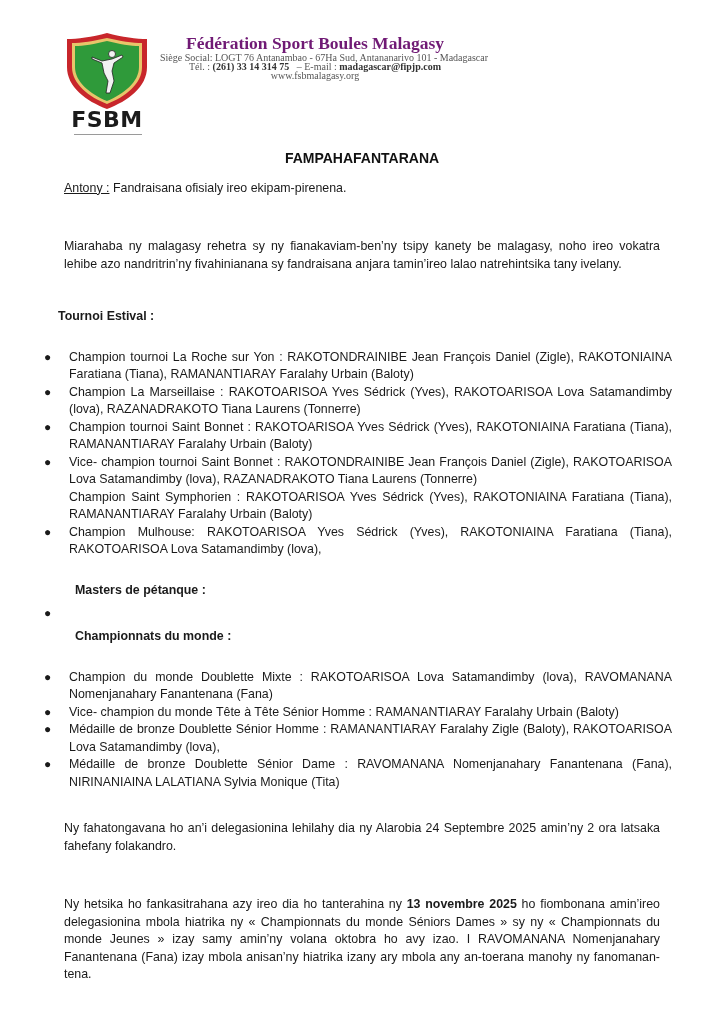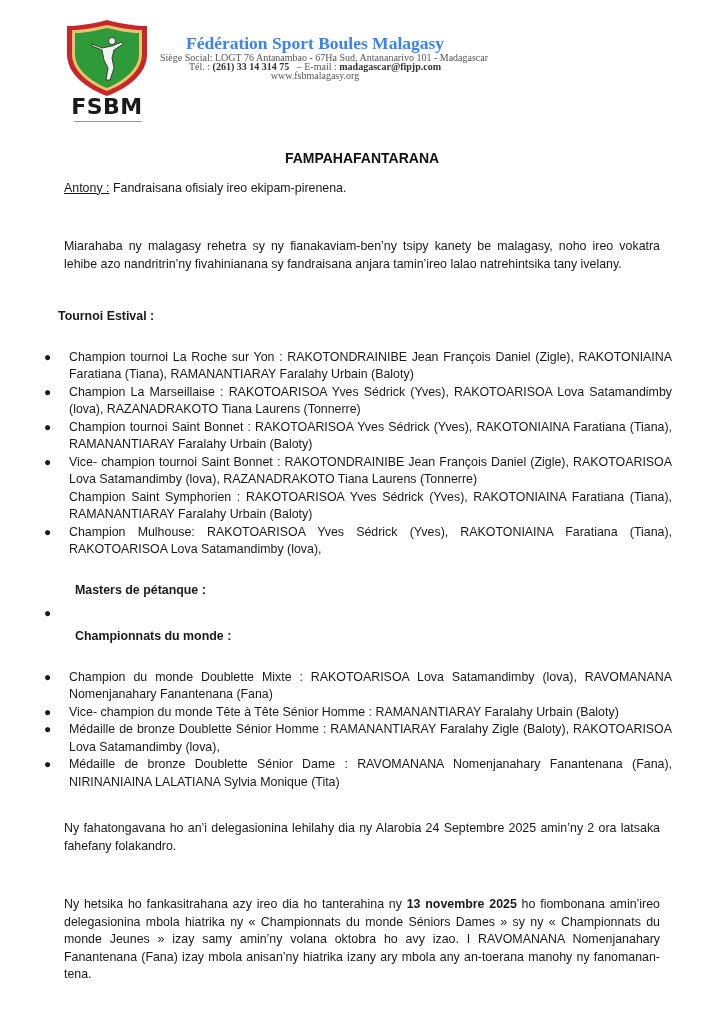--- a/index.html
+++ b/index.html
@@ -2,32 +2,32 @@
 <html><head>
   <meta charset="utf-8">
   <style>
     html, body { margin: 0; padding: 0; background: #ffffff; }
     body {
       width: 725px; height: 1024px; overflow: hidden; position: relative;
       font-family: "Liberation Sans", "DejaVu Sans", sans-serif;
       color: #1a1a1a;
     }
     .header { position: absolute; left: 0; top: 0; width: 725px; height: 135px; }
-    .logo { position: absolute; left: 62px; top: 18px; width: 90px; height: 108px; }
+    .logo { position: absolute; left: 62px; top: 31px; width: 90px; height: 108px; }
     .logo-text {
       position: absolute; left: 0; top: 76px; width: 90px; text-align: center;
       font-family: "DejaVu Sans", sans-serif; font-weight: bold; font-size: 22px;
       color: #1b1b1b; letter-spacing: 0.5px;
     }
     .logo-underline { position: absolute; left: 12px; top: 103px; width: 68px; height: 1px; background: #9a9a9a; }
     .org {
       position: absolute; left: 160px; top: 33px; width: 310px; text-align: center;
       font-family: "Liberation Serif", "DejaVu Serif", serif;
     }
-    .org-name { font-size: 17.5px; font-weight: bold; color: #3b82f6; line-height: 20px; white-space: nowrap; }
+    .org-name { font-size: 17.5px; font-weight: bold; color: #701a75; line-height: 20px; white-space: nowrap; }
     .org-line { font-size: 10px; color: #555; line-height: 9px; white-space: nowrap; font-family: Liberation Serif, serif; }
     .org-line b { color: #333; }
 
     .content { position: absolute; left: 52px; top: 142px; width: 620px; font-size: 12.4px; line-height: 17.5px; }
     .title { text-align: center; font-weight: bold; font-size: 14px; margin: 8px 0 10px 0; color: #111; }
     p { margin: 12px; text-align: justify; }
     .u { text-decoration: underline; }
     .gap { height: 17px; }
     .section-h { font-weight: bold; margin: 6px; }
     ul.bullets { list-style: none; margin: 0; padding: 0; }

